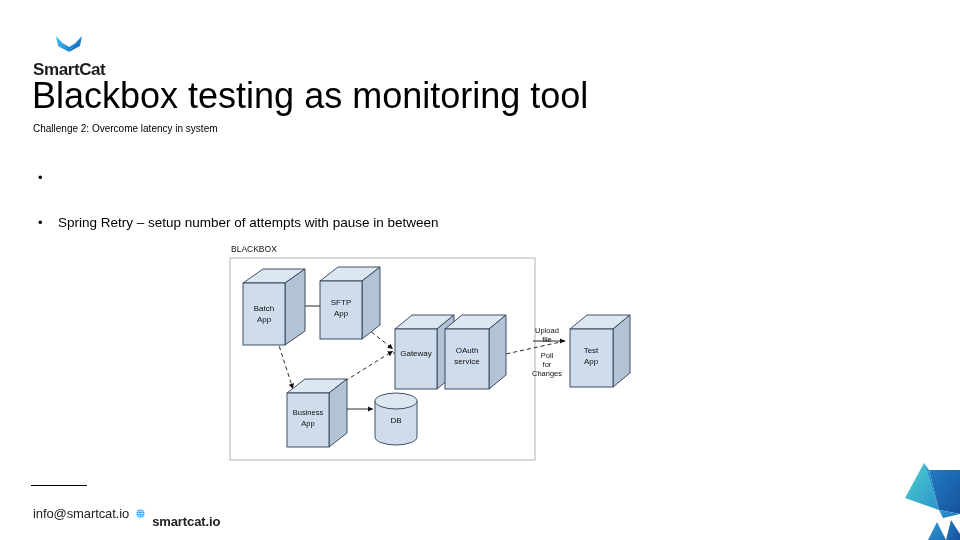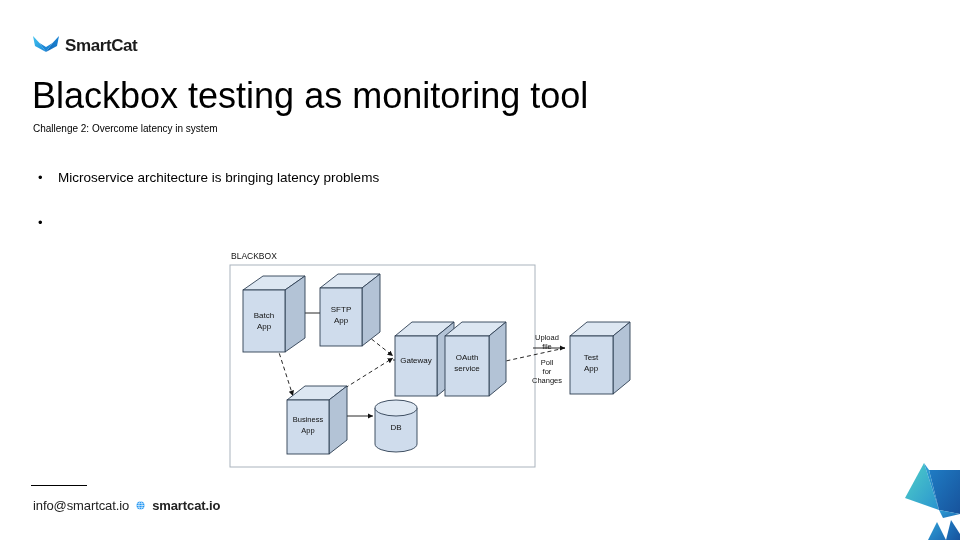--- a/index.html
+++ b/index.html
@@ -17,20 +17,21 @@
   }
 
   
   #brand-logo {
     position: absolute;
     left: 33px;
     top: 35px;
     display: flex;
     align-items: center;
     gap: 6px;
+    flex-direction: column;
   }
   #brand-logo .mark { width: 26px; height: 20px; display: block; }
   #brand-logo .wordmark {
     font-size: 17px;
     font-weight: bold;
     letter-spacing: -0.4px;
     color: #1c1c1c;
     line-height: 1;
   }
 
@@ -78,21 +79,21 @@
     text-align: left;
     font-size: 13px;
     line-height: 19px;
   }
   .bullet-row .txt { white-space: nowrap; }
 
   
   #diagram {
     position: absolute;
     left: 225px;
-    top: 248px;
+    top: 241px;
     width: 430px;
     height: 225px;
   }
   #diagram svg { display: block; }
 
   
   #footer-divider {
     position: absolute;
     left: 31px;
     top: 485px;
@@ -105,21 +106,21 @@
     left: 33px;
     top: 500px;
     display: flex;
     align-items: center;
     gap: 7px;
     font-size: 13px;
     line-height: 11px;
     color: #222;
   }
   #footer-contact .email { letter-spacing: -0.1px; }
-  #footer-contact .site { font-weight: bold; letter-spacing: -0.1px; }
+  #footer-contact .site { font-weight: bold; letter-spacing: -0.1px; margin-top: 16px; }
   #footer-contact .globe { width: 9px; height: 9px; display: block; }
 
   
   #corner-mark {
     position: absolute;
     left: 903px;
     top: 458px;
     width: 57px;
     height: 82px;
   }
@@ -148,24 +149,24 @@
   </span>
   <span class="wordmark">SmartCat</span>
 </div>
 
 <h1 id="page-title">Blackbox testing as monitoring tool</h1>
 <div id="page-subtitle">Challenge 2: Overcome latency in system</div>
 
 <div id="bullet-list">
   <div class="bullet-row">
     <span class="dot">•</span>
-    <span class="txt">Microservice architecture is bringing latency problems</span>
   </div>
   <div class="bullet-row">
     <span class="dot">•</span>
+    <span class="txt">Spring Retry – setup number of attempts with pause in between</span>
   </div>
 </div>
 
 <div id="diagram">
   <svg width="430" height="225" viewBox="0 0 430 225" xmlns="http://www.w3.org/2000/svg">
     <defs>
       <marker id="arrHead" markerWidth="7" markerHeight="7" refX="6" refY="3" orient="auto">
         <path d="M0 0 L6 3 L0 6 z" fill="#111"></path>
       </marker>
       <marker id="arrHeadThin" markerWidth="7" markerHeight="7" refX="6" refY="3" orient="auto">

